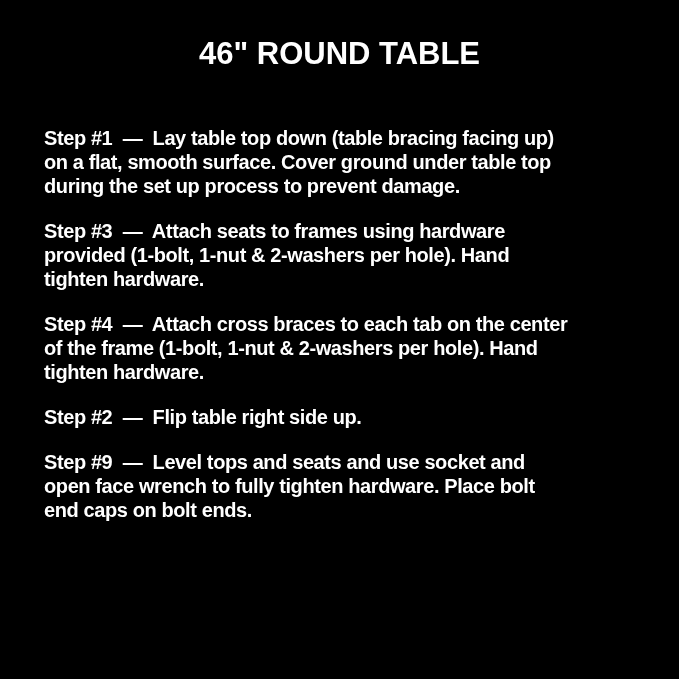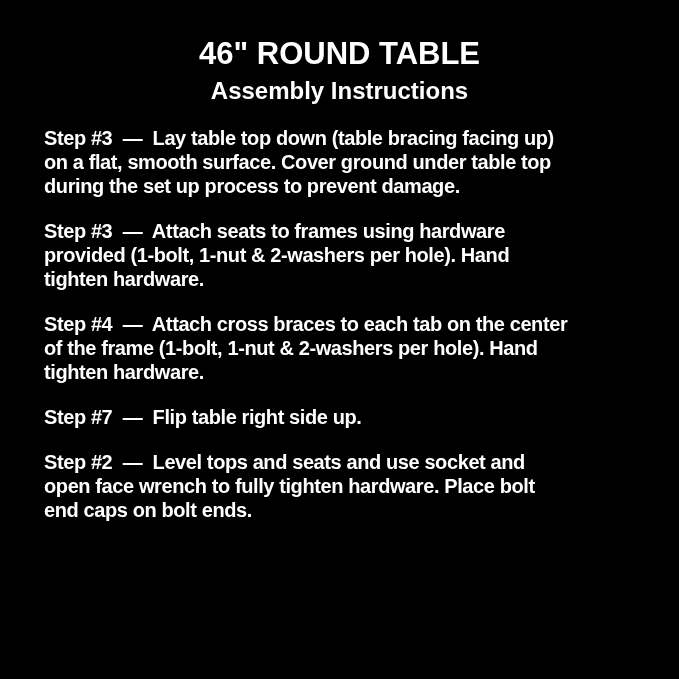--- a/index.html
+++ b/index.html
@@ -48,30 +48,29 @@
     white-space: pre-wrap;
     margin: 0 0 21px 0;
   }
 </style>
 </head>
 <body>
 
 <div class="canvas">
   <div class="header">
     <h1 class="title">46" ROUND TABLE</h1>
-    <h2 class="subtitle">Assembly Instructions</h2>
   </div>
   <div class="steps">
-    <p class="step">Step #3  —  Lay table top down (table bracing facing up)
+    <p class="step">Step #1  —  Lay table top down (table bracing facing up)
 on a flat, smooth surface. Cover ground under table top
 during the set up process to prevent damage.</p>
     <p class="step">Step #3  —  Attach seats to frames using hardware
 provided (1-bolt, 1-nut &amp; 2-washers per hole). Hand
 tighten hardware.</p>
     <p class="step">Step #4  —  Attach cross braces to each tab on the center
 of the frame (1-bolt, 1-nut &amp; 2-washers per hole). Hand
 tighten hardware.</p>
-    <p class="step">Step #7  —  Flip table right side up.</p>
-    <p class="step">Step #2  —  Level tops and seats and use socket and
+    <p class="step">Step #2  —  Flip table right side up.</p>
+    <p class="step">Step #9  —  Level tops and seats and use socket and
 open face wrench to fully tighten hardware. Place bolt
 end caps on bolt ends.</p>
   </div>
 </div>
 
 </body></html>

